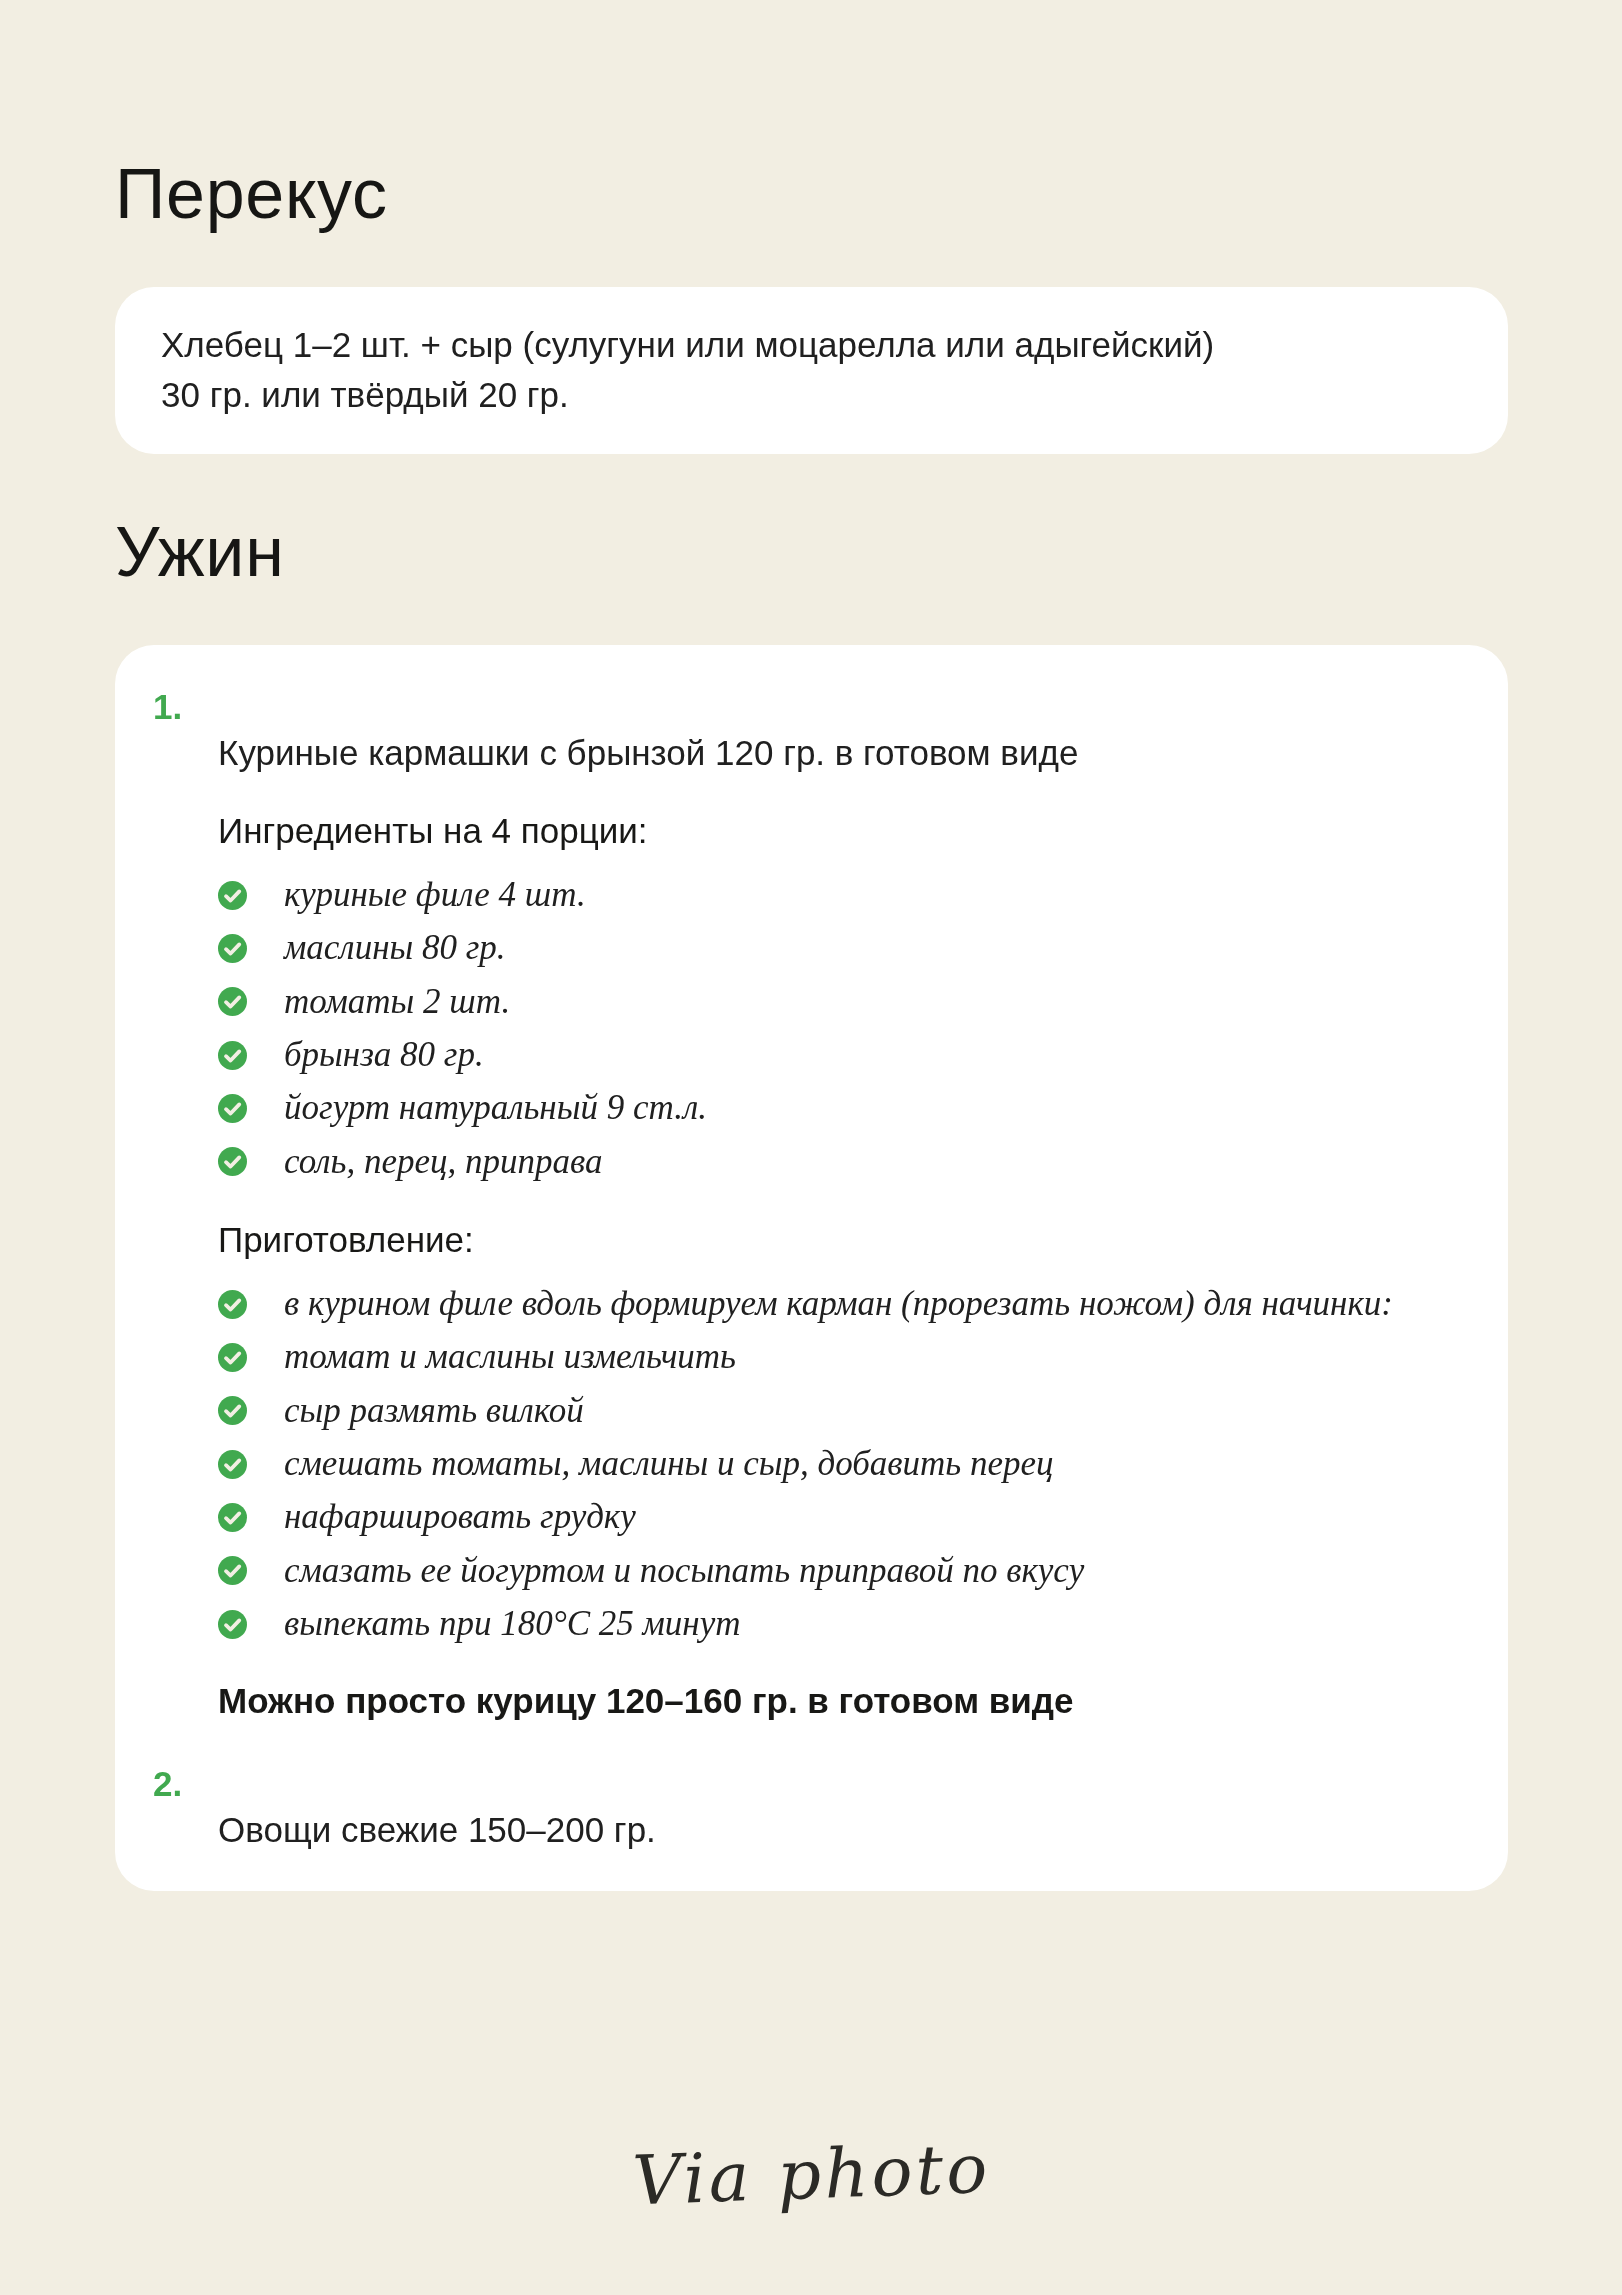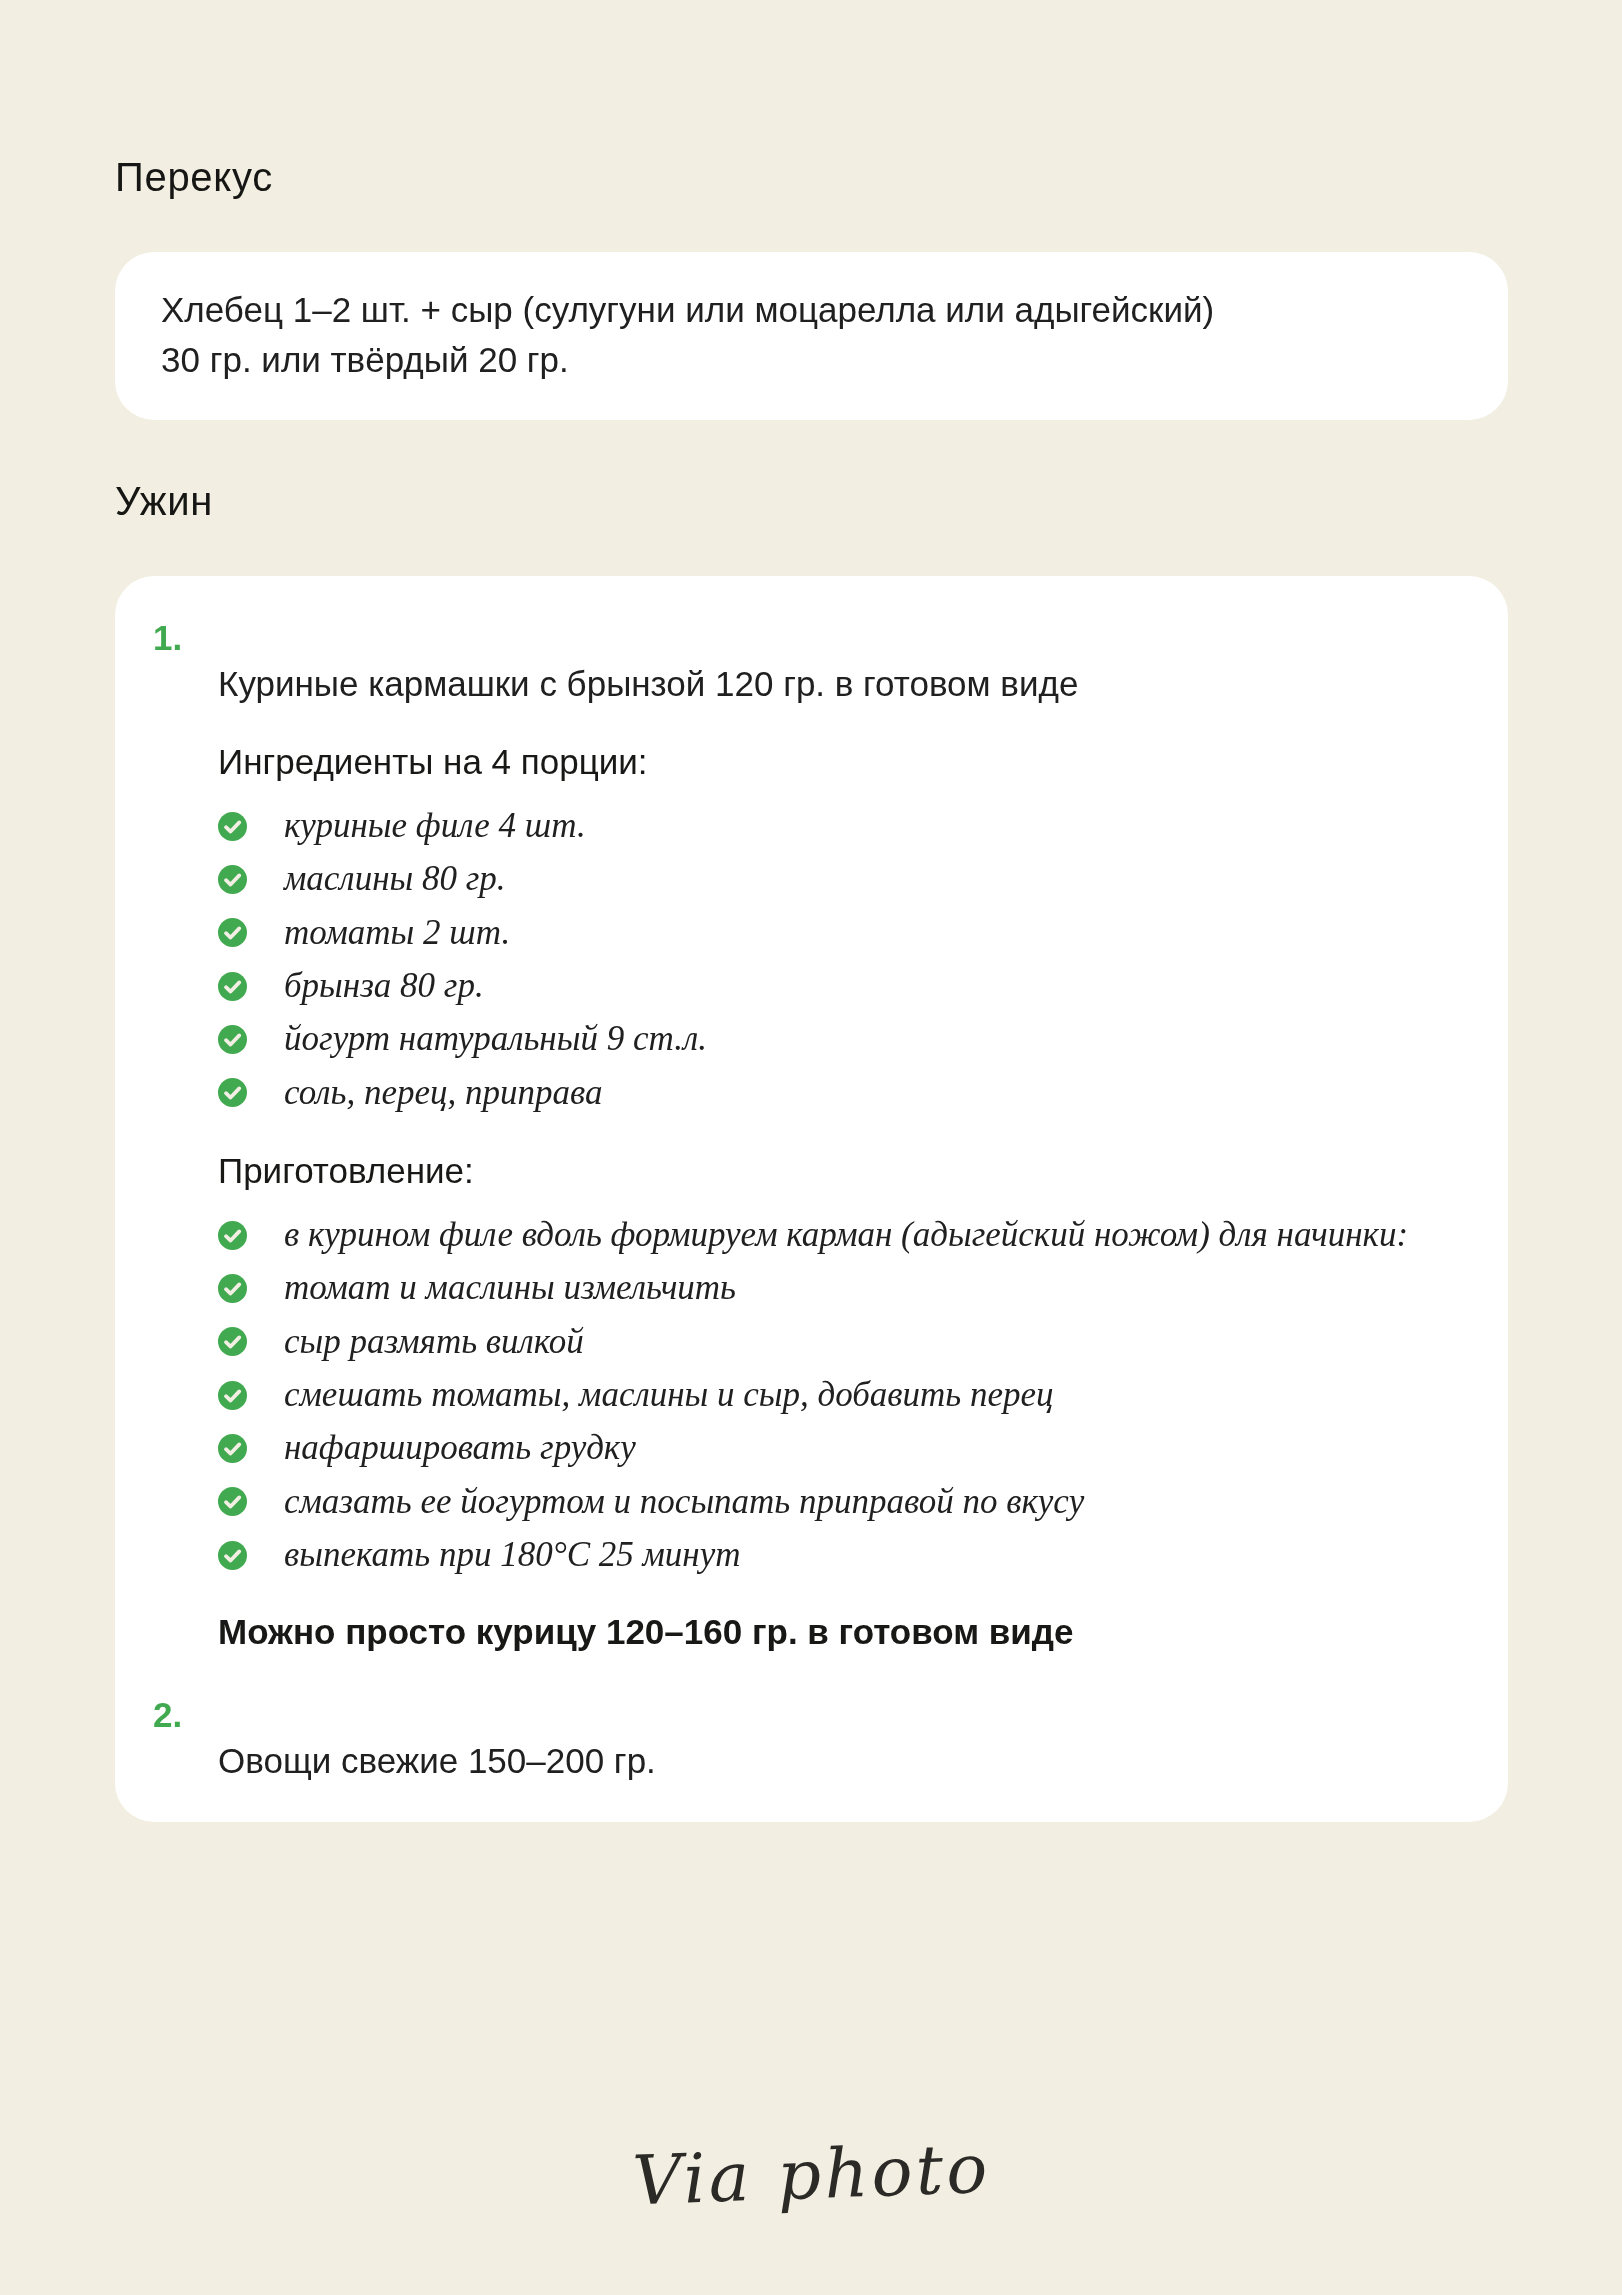--- a/index.html
+++ b/index.html
@@ -7,21 +7,21 @@
   body {
     position:relative;
     background:#f2eee2;
     color:#1f1f1d;
     font-family:"Liberation Sans", sans-serif;
     overflow:hidden;
   }
   .page { padding:154px 115px 0 115px; }
 
   .section-title {
-    font-size:40px;
+    font-size:70px;
     font-weight:500;
     line-height:1.15;
     letter-spacing:0.7px;
     color:#161614;
   }
   .section-title.dinner { margin-top:58px; }
 
   .card {
     background:#ffffff;
     border-radius:39px;
@@ -188,21 +188,21 @@
         <h3 class="sub-header">Приготовление:</h3>
 
         <ul class="check-list">
           <li class="check-row">
             <span class="check-icon">
                 <svg viewBox="0 0 24 24">
                   <circle cx="12" cy="12" r="12" fill="#41a94f"></circle>
                   <path d="M6.6 12.6l3.8 3.6 7.2-7.6" fill="none" stroke="#f3efe4" stroke-width="3.1" stroke-linecap="round" stroke-linejoin="round"></path>
                 </svg>
               </span>
-            <span class="check-text">в курином филе вдоль формируем карман (адыгейский ножом) для начинки:</span>
+            <span class="check-text">в курином филе вдоль формируем карман (прорезать ножом) для начинки:</span>
           </li>
           <li class="check-row">
             <span class="check-icon">
                 <svg viewBox="0 0 24 24">
                   <circle cx="12" cy="12" r="12" fill="#41a94f"></circle>
                   <path d="M6.6 12.6l3.8 3.6 7.2-7.6" fill="none" stroke="#f3efe4" stroke-width="3.1" stroke-linecap="round" stroke-linejoin="round"></path>
                 </svg>
               </span>
             <span class="check-text">томат и маслины измельчить</span>
           </li>

